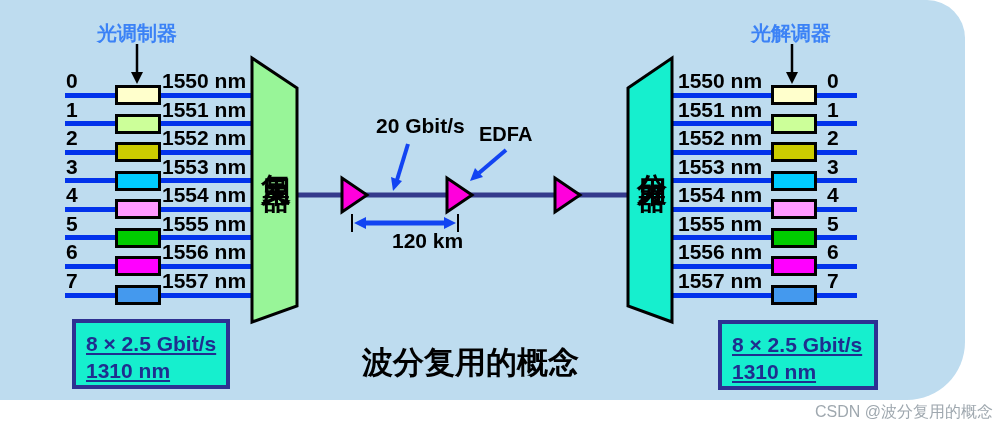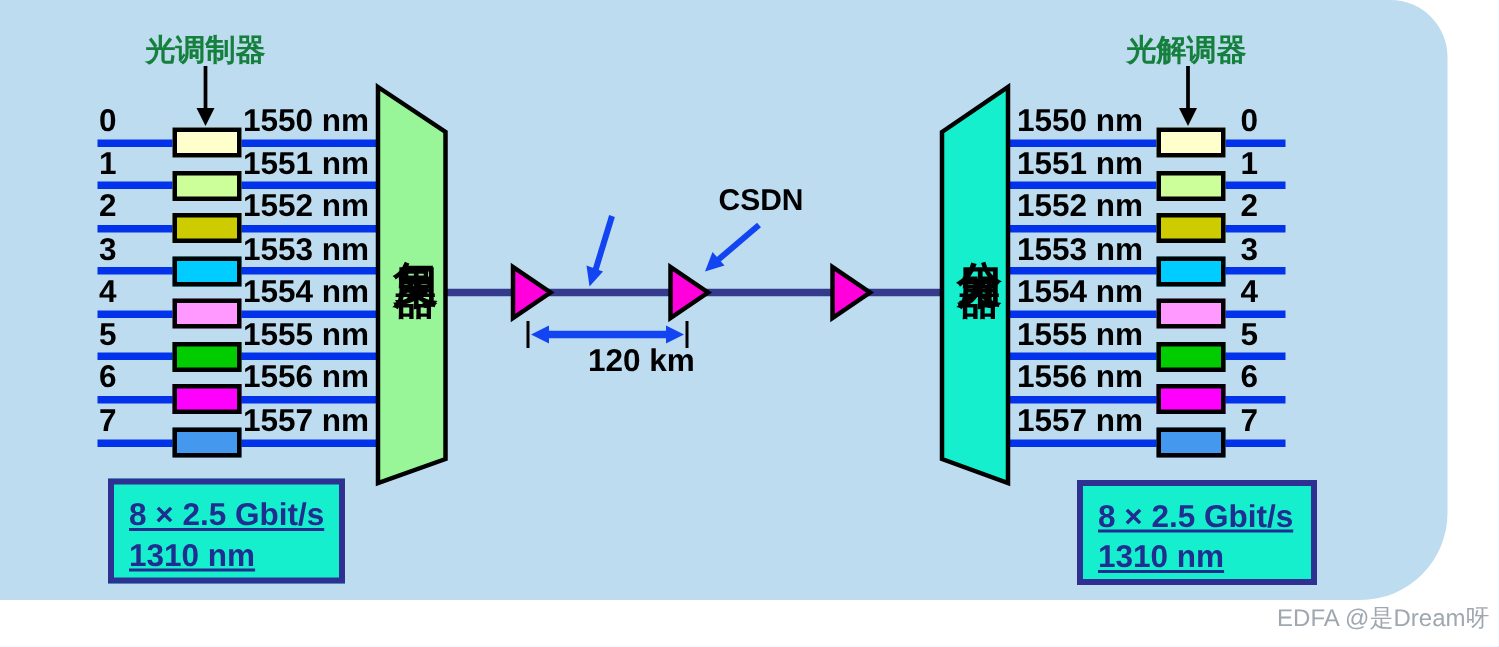--- a/index.html
+++ b/index.html
@@ -10,21 +10,21 @@
   .abs{position:absolute;}
   #panel{
     left:0;top:0;width:965px;height:400px;background:#BEDCEF;
     border-radius:0 38px 58px 0;
   }
   #overlay{left:0;top:0;width:999px;height:431px;pointer-events:none;}
   .chan-line{height:5px;background:#0233EB;}
   .chan-box{width:46px;height:20px;border:3px solid #000;box-sizing:border-box;background:#fff;}
   .chan-num{width:26px;height:25px;line-height:25px;font-size:21px;font-weight:bold;color:#000;}
   .chan-wl{height:25px;line-height:25px;font-size:21px;font-weight:bold;color:#000;white-space:nowrap;}
-  .dev-label{font-size:20px;font-weight:bold;color:#15803d;white-space:nowrap;}
+  .dev-label{font-size:20px;font-weight:bold;color:#3b82f6;white-space:nowrap;}
   .link-label{font-size:21px;font-weight:bold;color:#000;white-space:nowrap;}
   .vert-label{
     writing-mode:vertical-rl;text-orientation:upright;
     font-size:30px;font-weight:bold;color:#000;letter-spacing:5px;line-height:34px;
   }
   .info-box{
     width:158px;height:70px;box-sizing:border-box;background:#16EFCE;
     border:4px solid #2E3192;padding:7px 0 0 10px;
   }
   .info-box div{font-size:21px;font-weight:bold;color:#1F2E8F;line-height:27px;white-space:nowrap;text-decoration:underline;}
@@ -147,27 +147,29 @@
       <polygon points="456,223 444,217 444,229" fill="#1244F2"></polygon>
     </g>
   </svg>
 
   <div class="abs dev-label" style="left:97px;top:20px;">光调制器</div>
   <div class="abs dev-label" style="left:751px;top:20px;">光解调器</div>
 
   <div class="abs vert-label" style="left:259px;top:150px;height:120px;">复用器</div>
   <div class="abs vert-label" style="left:635px;top:150px;height:120px;">分用器</div>
 
-  <div class="abs link-label" style="left:479px;top:123px;font-size:20px;">CSDN</div>
+  <div class="abs link-label" style="left:376px;top:114px;">20 Gbit/s</div>
+  <div class="abs link-label" style="left:479px;top:123px;font-size:20px;">EDFA</div>
   <div class="abs link-label" style="left:372px;top:229px;margin-left:20px;">120 km</div>
 
   <div class="abs info-box" style="left:72px;top:319px;">
     <div>8 × 2.5 Gbit/s</div>
     <div>1310 nm</div>
   </div>
   <div class="abs info-box" style="left:718px;top:320px;width:160px;">
     <div>8 × 2.5 Gbit/s</div>
     <div>1310 nm</div>
   </div>
 
+  <div id="title" class="abs" style="left:362px;top:344px;">波分复用的概念</div>
 
-  <div id="watermark" class="abs" style="right:6px;top:402px;">EDFA @是Dream呀</div>
+  <div id="watermark" class="abs" style="right:6px;top:402px;">CSDN @波分复用的概念</div>
 </div>
 
 </body></html>

